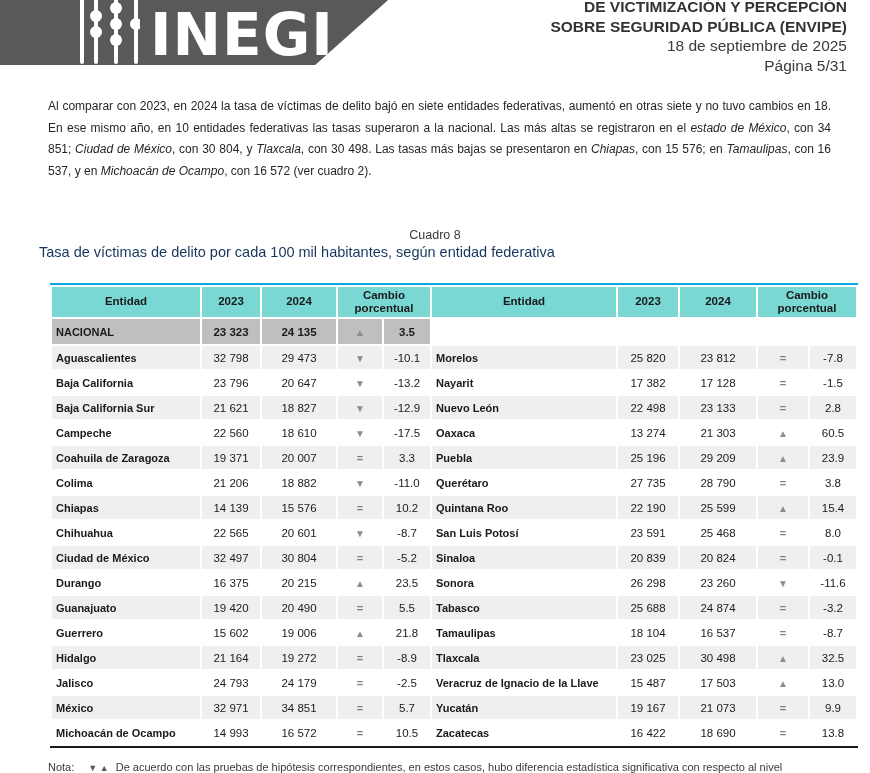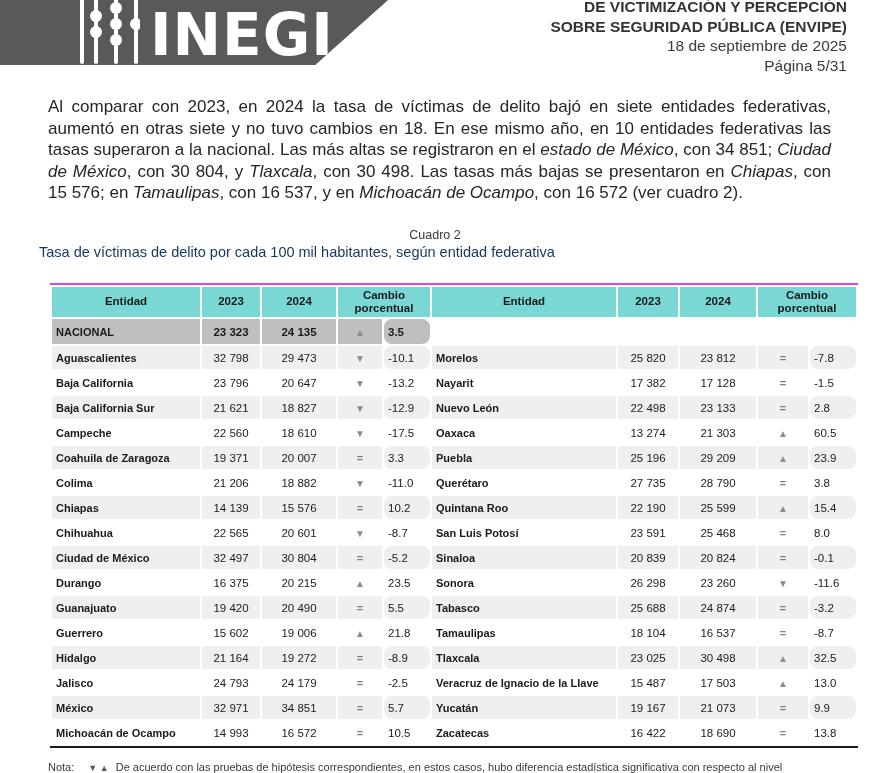--- a/index.html
+++ b/index.html
@@ -14,42 +14,42 @@
   .logo-text{font-size:58px;font-weight:800;letter-spacing:1px;line-height:1;
              font-family:"DejaVu Sans",sans-serif;}
 
   
   .doc-header{position:absolute;right:23px;top:-3px;text-align:right;color:#3a3a3a;
               font-size:15.5px;line-height:19.5px;}
   .doc-header .hl-bold{font-weight:bold;color:#333333;}
 
   
   .intro{position:absolute;left:48px;top:96px;width:783px;text-align:justify;
-         font-size:17px;line-height:21.6px;color:#262626;}
+         font-size:12px;line-height:21.6px;color:#262626;}
 
   
   .cuadro-label{position:absolute;left:0;top:228px;width:100%;text-align:center;
                 font-size:12.5px;color:#3a3a3a;}
   .table-title{position:absolute;left:0;top:244px;width:100%;text-align:left;
                font-size:14.5px;font-weight:normal;color:#17365d;padding-left:39px;}
   .table-subtitle{position:absolute;left:0;top:263px;width:100%;text-align:center;
                   font-size:13px;color:#262626;margin-top:29px;}
 
   
   .table-wrap{position:absolute;left:50px;top:283px;width:808px;
-              border-top:2px solid #d946ef;border-bottom:2px solid #1a1a1a;}
+              border-top:2px solid #0ea5e9;border-bottom:2px solid #1a1a1a;}
   table.env{width:100%;border-collapse:separate;border-spacing:2px;table-layout:fixed;}
   table.env th, table.env td{padding:0 4px;overflow:hidden;}
   th.hdr{background:#79d8d3;color:#1a1a1a;font-size:11.5px;font-weight:bold;
          text-align:center;height:30px;line-height:1.15;vertical-align:middle;}
   td{font-size:11.5px;color:#1a1a1a;height:23px;vertical-align:middle;}
   td.c-ent{text-align:left;font-weight:bold;white-space:nowrap;font-size:11px;padding-left:5px;}
   td.c-num{text-align:center;white-space:nowrap;}
   td.c-tr{text-align:center;}
-  td.c-val{border-radius:8px;}
+  td.c-val{text-align:center;}
   tr.shade td{background:#efefef;}
   tr.nat td.filled{background:#bfbfbf;font-weight:bold;}
   tr.nat td{height:25px;}
   .t-up,.t-down{color:#8c8c8c;font-size:10px;}
   .t-eq{color:#7f7f7f;font-weight:bold;font-size:11px;}
 
   
   .note{position:absolute;left:48px;top:761px;width:860px;font-size:11px;color:#3a3a3a;
         white-space:nowrap;}
   .note .note-label{margin-right:14px;}
@@ -82,21 +82,21 @@
 
   <div class="doc-header">
     <div class="hl-bold">DE VICTIMIZACIÓN Y PERCEPCIÓN</div>
     <div class="hl-bold">SOBRE SEGURIDAD PÚBLICA (ENVIPE)</div>
     <div>18 de septiembre de 2025</div>
     <div>Página 5/31</div>
   </div>
 
   <div class="intro"><span>Al comparar con 2023, en 2024 la tasa de víctimas de delito bajó en siete entidades federativas, aumentó en otras siete y no tuvo cambios en 18. En ese mismo año, en 10 entidades federativas las tasas superaron a la nacional. Las más altas se registraron en el </span><i>estado de México</i><span>, con 34 851; </span><i>Ciudad de México</i><span>, con 30 804, y </span><i>Tlaxcala</i><span>, con 30 498. Las tasas más bajas se presentaron en </span><i>Chiapas</i><span>, con 15 576; en </span><i>Tamaulipas</i><span>, con 16 537, y en </span><i>Michoacán de Ocampo</i><span>, con 16 572 (ver cuadro 2).</span></div>
 
-  <div class="cuadro-label">Cuadro 2</div>
+  <div class="cuadro-label">Cuadro 8</div>
   <div class="table-title">Tasa de víctimas de delito por cada 100 mil habitantes, según entidad federativa</div>
   <div class="table-subtitle">2023 y 2024</div>
 
   <div class="table-wrap">
     <table class="env">
       <colgroup>
         <col style="width:148px">
           <col style="width:58px">
           <col style="width:74px">
         <col style="width:44px">

